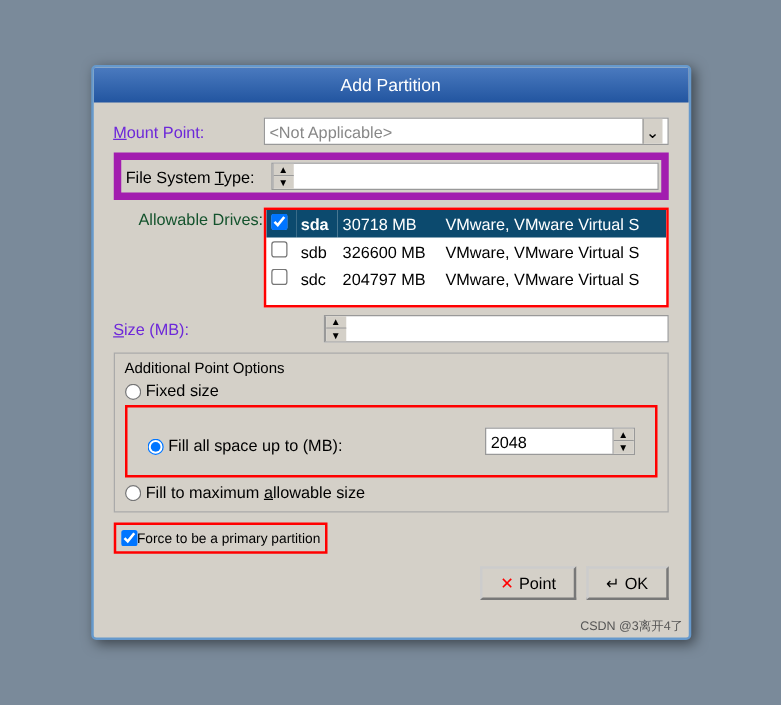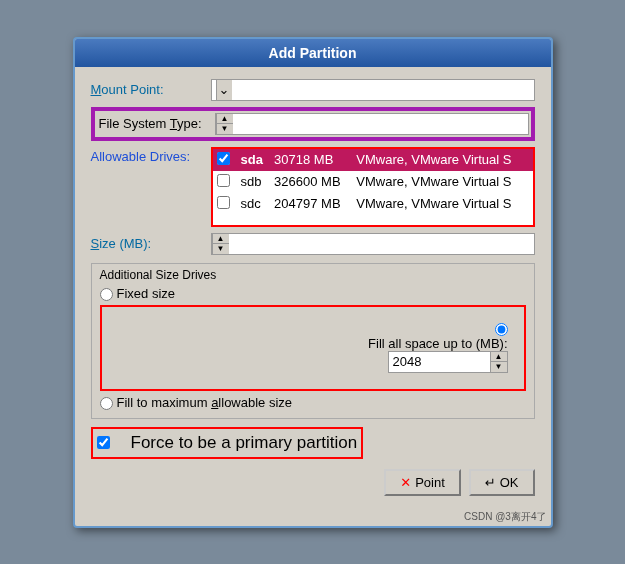--- a/index.html
+++ b/index.html
@@ -18,34 +18,34 @@
       border-radius: 4px;
       width: 480px;
       box-shadow: 3px 3px 10px rgba(0,0,0,0.5);
       overflow: hidden;
     }
     .dialog-title {
       background: linear-gradient(to bottom, #4a7abf, #2255a0);
       color: white;
       text-align: center;
       padding: 6px 20px;
-      font-weight: bold;
+      font-weight: normal;
       font-size: 14px;
     }
     .dialog-body {
       padding: 12px 16px 10px 16px;
     }
     .form-row {
       display: flex;
       align-items: center;
       margin-bottom: 6px;
     }
     .form-label {
       min-width: 120px;
-      color: #0369a1;
+      color: #6d28d9;
     }
     .form-label u { text-decoration: underline; }
     .form-control {
       flex: 1;
       border: 1px solid #999;
       background: white;
       padding: 2px 4px;
       font-size: 13px;
       height: 22px;
     }
@@ -83,95 +83,96 @@
       justify-content: center;
       padding: 0;
     }
     .spin-btn:first-child {
       border-bottom: 1px solid #999;
     }
     .fs-type-row {
       display: flex;
       align-items: center;
       margin-bottom: 6px;
-      border: 4px solid #a21caf;
+      border: 6px solid #a21caf;
       padding: 2px;
       background: #d4d0c8;
     }
     .fs-label {
       min-width: 118px;
       color: #000;
       padding-left: 2px;
     }
     .drives-section {
       margin-bottom: 6px;
     }
     .drives-label {
       min-width: 120px;
-      color: #1d4ed8;
+      color: #14532d;
       align-self: flex-start;
       margin-top: 2px;
+      text-align: right;
     }
     .drives-table-wrapper {
       flex: 1;
       border: 1px solid #999;
       background: white;
       height: 80px;
       overflow-y: scroll;
       position: relative;
     }
     .drives-table {
       width: 100%;
       border-collapse: collapse;
     }
     .drives-table tr {
       height: 22px;
     }
     .drives-table tr.selected {
-      background: #be185d;
+      background: #0c4a6e;
       color: white;
     }
     .drives-table tr.selected td {
       color: white;
     }
     .drives-table td {
       padding: 2px 4px;
       font-size: 13px;
       white-space: nowrap;
     }
     .drives-table td:first-child {
       width: 24px;
     }
     .drive-highlighted {
       border: 2px solid red;
     }
     .size-row {
       display: flex;
       align-items: center;
       margin-bottom: 8px;
+      gap: 48px;
     }
     .additional-section {
       border: 1px solid #aaa;
       padding: 4px 8px;
       margin-bottom: 8px;
       background: #d4d0c8;
     }
     .additional-title {
       font-size: 12px;
       margin-bottom: 4px;
     }
     .radio-row {
       display: flex;
       align-items: flex-end;
       margin-bottom: 4px;
     }
     .radio-row.highlighted {
       border: 2px solid red;
       padding: 16px;
-      flex-direction: column;
     }
     .radio-row label {
       margin-left: 4px;
       font-size: 13px;
     }
     .radio-row label u { text-decoration: underline; }
     .fill-input-group {
       margin-left: auto;
       display: flex;
       border: 1px solid #999;
@@ -190,22 +191,22 @@
     }
     .force-partition-row {
       display: flex;
       align-items: center;
       margin-bottom: 10px;
       border: 2px solid red;
       padding: 4px;
       width: fit-content;
     }
     .force-partition-row label {
-      margin-left: 21px;
-      font-size: 17px;
+      margin-left: 0;
+      font-size: 11px;
     }
     .dialog-buttons {
       display: flex;
       justify-content: flex-end;
       gap: 8px;
       padding-bottom: 4px;
     }
     .btn {
       padding: 4px 14px;
       border: 2px outset #ccc;
@@ -263,20 +264,23 @@
 
 <div class="dialog">
   <div class="dialog-title">Add Partition</div>
   <div class="dialog-body">
 
     <div class="form-row">
       <span class="form-label">
         <u>M</u>ount Point:
       </span>
       <div class="mount-point-wrapper">
+        <span class="mount-not-applicable">
+          &lt;Not Applicable&gt;
+        </span>
         <div class="chevron-btn">⌄</div>
       </div>
     </div>
 
     <div class="fs-type-row">
       <span class="fs-label">
         File System <u>T</u>ype:
       </span>
       <div class="select-wrapper" style="flex:1;">
         <div class="spin-btn-group">
@@ -320,21 +324,21 @@
       <span class="form-label"><u>S</u>ize (MB):</span>
       <div class="select-wrapper" style="flex:1;">
         <div class="spin-btn-group">
           <button class="spin-btn">▲</button>
           <button class="spin-btn">▼</button>
         </div>
       </div>
     </div>
 
     <div class="additional-section">
-      <div class="additional-title">Additional Size Drives</div>
+      <div class="additional-title">Additional Point Options</div>
 
       <div class="radio-row">
         <input type="radio" name="size_option" id="fixed_size" style="">
         <label for="fixed_size">Fixed size</label>
       </div>
 
       <div class="radio-row highlighted">
         <input type="radio" name="size_option" id="fill_all" checked="" style="">
         <label for="fill_all">Fill all space up to (MB):</label>
         <div class="fill-input-group">

